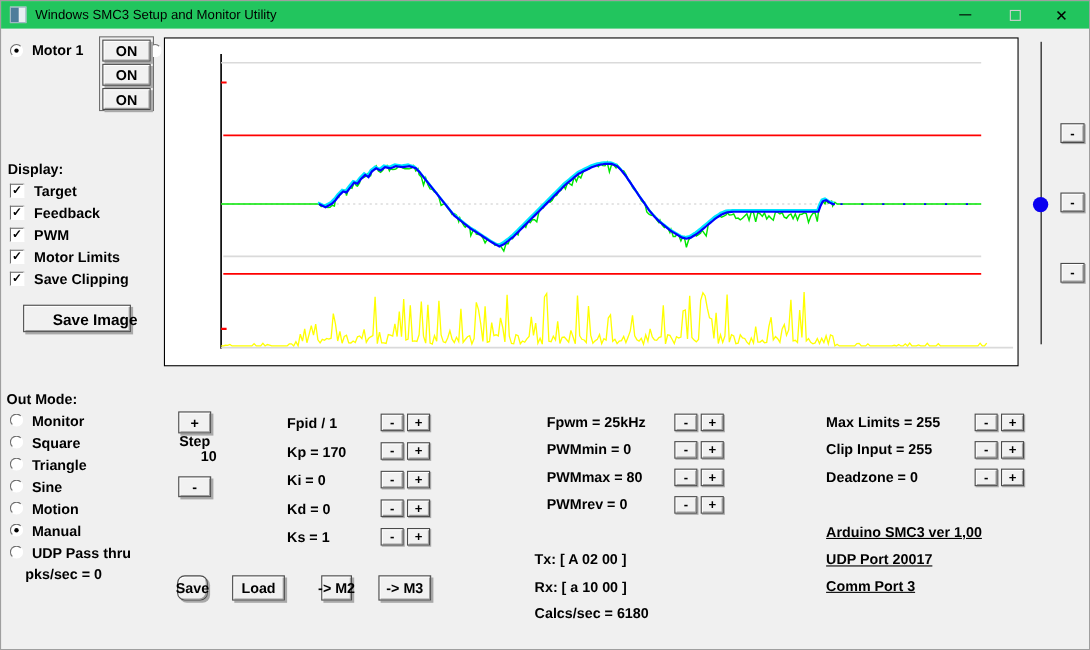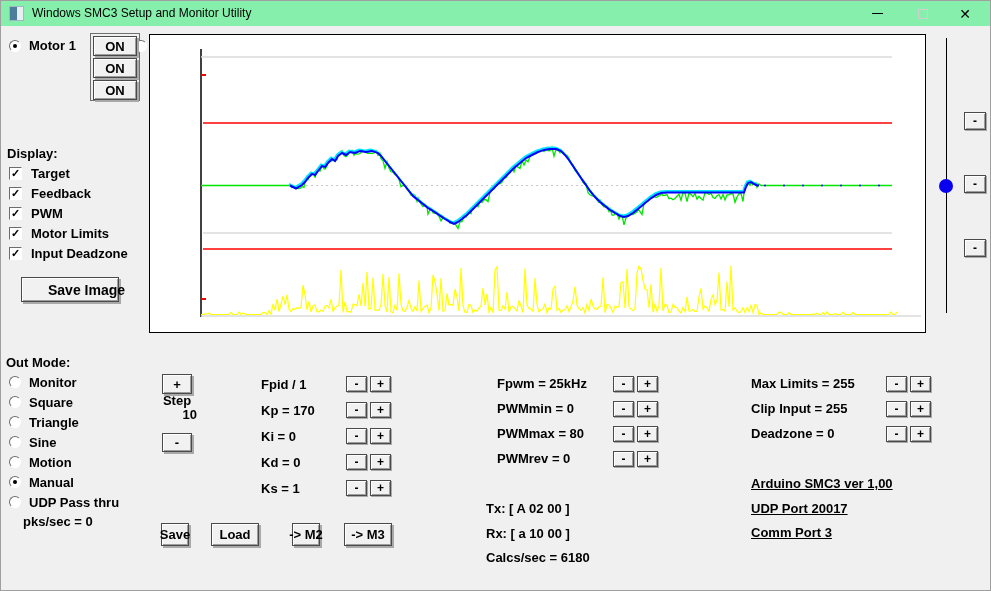--- a/index.html
+++ b/index.html
@@ -3,21 +3,21 @@
 <meta charset="utf-8">
 <style>
   html,body{margin:0;padding:0;background:#cfcfcf;}
   *{box-sizing:border-box;}
   #win{
     position:relative;width:991px;height:591px;background:#f0f0f0;
     font-family:"Liberation Sans",sans-serif;overflow:hidden;
     border:1px solid #9f9f9f;
   }
   
-  #titlebar{position:absolute;left:0;top:0;width:100%;height:25px;background:#86efac;}
+  #titlebar{position:absolute;left:0;top:0;width:100%;height:25px;background:#22c55e;}
   #app-icon{position:absolute;left:8px;top:5px;width:15px;height:15px;border:1px solid #9fb6c4;background:#e8eef2;}
   #app-icon .half{position:absolute;left:0;top:0;width:7px;height:13px;background:#4e7d9b;}
   #title-text{position:absolute;left:31px;top:5px;font-size:12px;color:#000;}
   .caption-btn{position:absolute;top:0;width:32px;height:25px;display:flex;align-items:center;justify-content:center;cursor:default;}
   #btn-min{left:860px;}
   #btn-max{left:906px;}
   #btn-close{left:948px;font-size:14px;color:#000;}
   #btn-min .dash{width:11px;height:1px;background:#000;}
   #btn-max .box{width:10px;height:10px;border:1px solid #cfcfcf;}
   
@@ -72,21 +72,21 @@
   #step-plus{position:absolute;left:161px;top:373px;width:30px;height:20px;}
   #step-label{position:absolute;left:156px;top:392px;width:40px;text-align:center;}
   #step-value{position:absolute;left:156px;top:406px;width:40px;text-align:right;}
   #step-minus{position:absolute;left:161px;top:432px;width:30px;height:19px;}
   #pid-list{left:260px;top:370px;width:130px;}
   #pid-list .param-row{height:26px;}
   #pwm-list{left:483px;top:370px;width:174px;}
   #pwm-list .param-row{height:25px;margin-left:13px;}
   #limits-list{left:750px;top:370px;width:180px;}
   #limits-list .param-row{height:25px;}
-  #save-btn{position:absolute;left:160px;top:522px;width:28px;height:23px;}
+  #save-btn{position:absolute;left:160px;top:522px;width:28px;height:23px;border-radius:7px;}
   #load-btn{position:absolute;left:210px;top:522px;width:48px;height:23px;}
   #m2-btn{position:absolute;left:291px;top:522px;width:28px;height:23px;}
   #m3-btn{position:absolute;left:343px;top:522px;width:48px;height:23px;}
   #status-text{position:absolute;left:188px;top:549px;}
   #tx-text{position:absolute;left:485px;top:500px;}
   #rx-text{position:absolute;left:485px;top:525px;}
   #calcs-text{position:absolute;left:485px;top:549px;}
   #info-list{position:absolute;left:750px;top:475px;display:flex;flex-direction:column;}
   #info-list .lbl{height:24.5px;text-decoration:underline;}
 </style>
@@ -149,21 +149,21 @@
         <span class="lbl">PWM</span>
       </div>
 
       <div class="check-row">
         <span class="checkbox flag-on"><span class="mark">✓</span></span>
         <span class="lbl">Motor Limits</span>
       </div>
 
       <div class="check-row">
         <span class="checkbox flag-on"><span class="mark">✓</span></span>
-        <span class="lbl">Input Deadzone</span>
+        <span class="lbl">Save Clipping</span>
       </div>
     </div>
   <button class="btn" id="save-image-btn">Save Image</button>
 
   <div id="outmode-label" class="lbl">Out Mode:</div>
   <div id="outmode-list">
 
       <div class="radio-row">
         <span class="radio"></span>
         <span class="lbl">Monitor</span>

